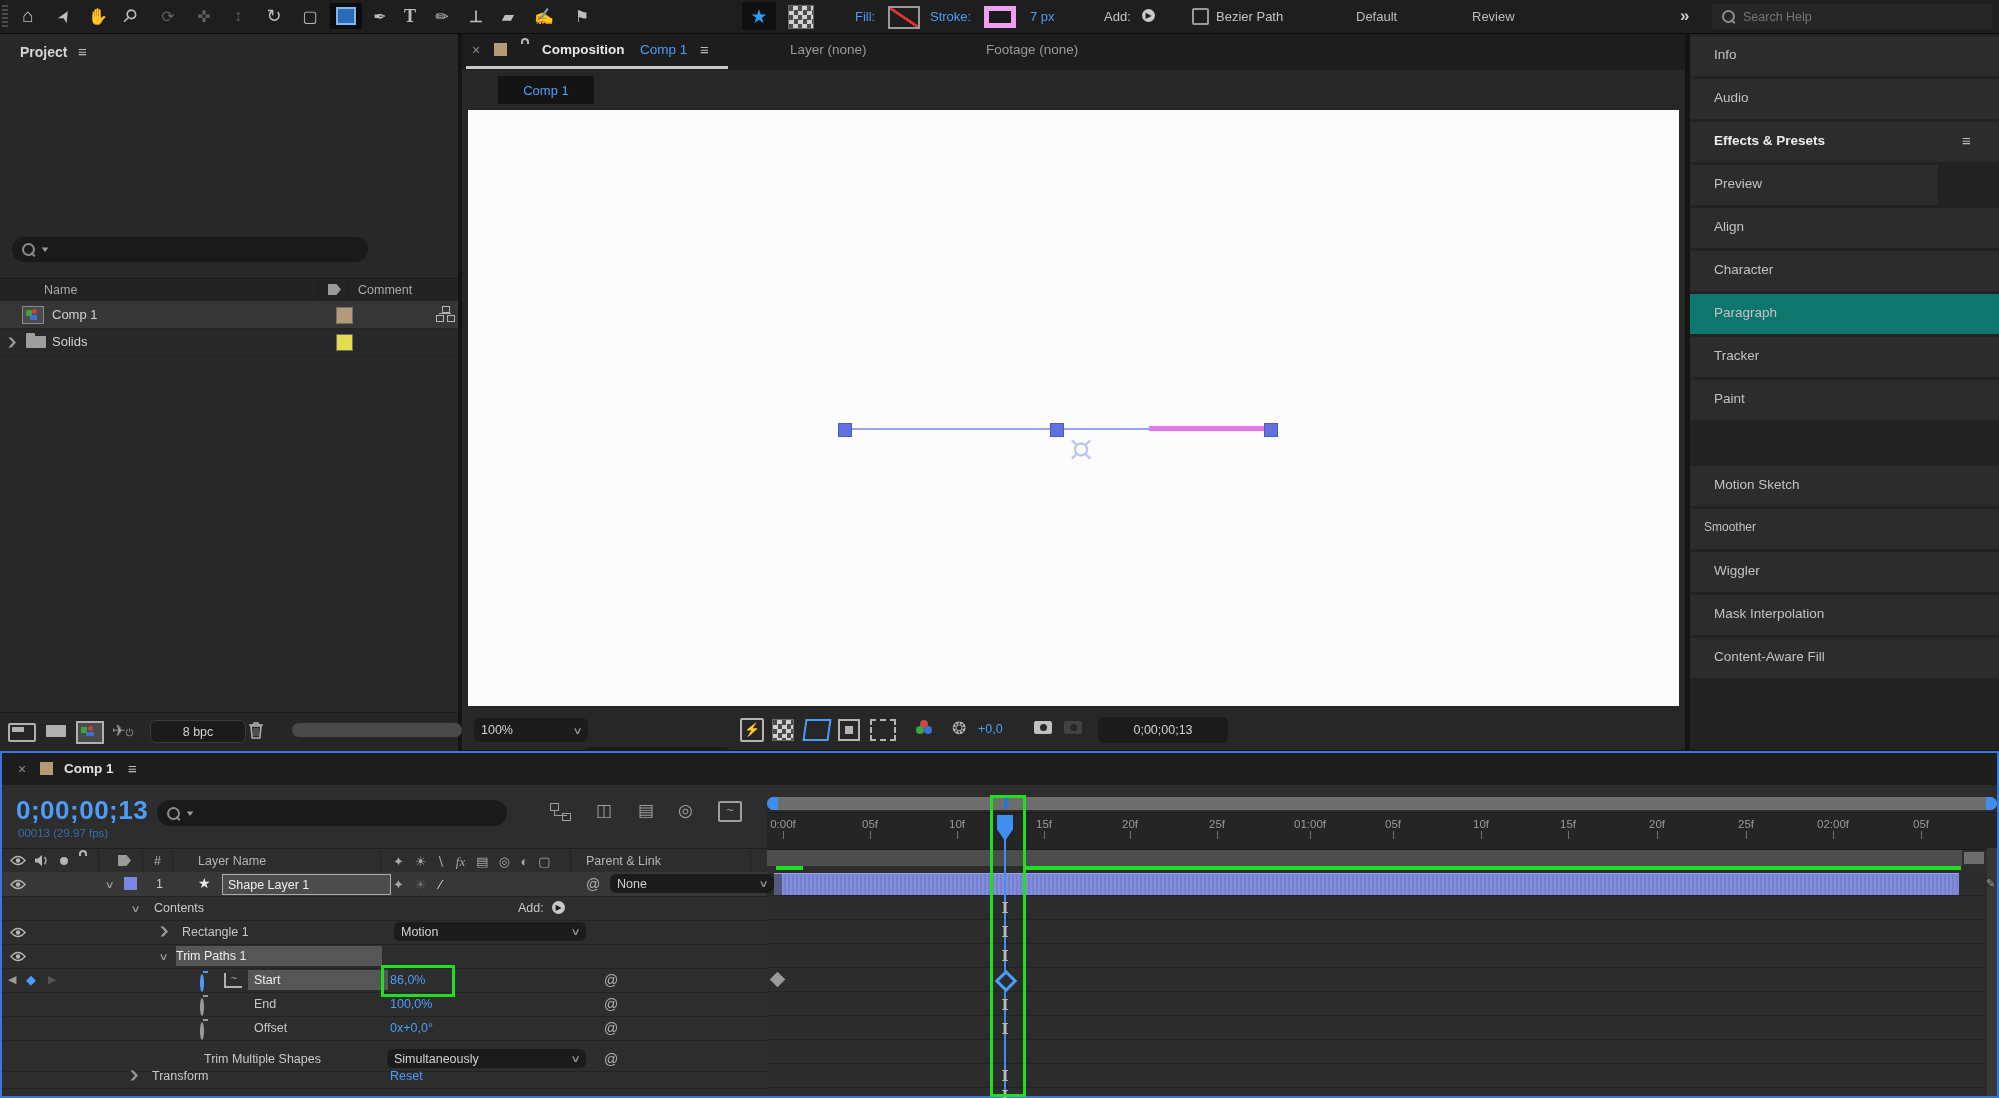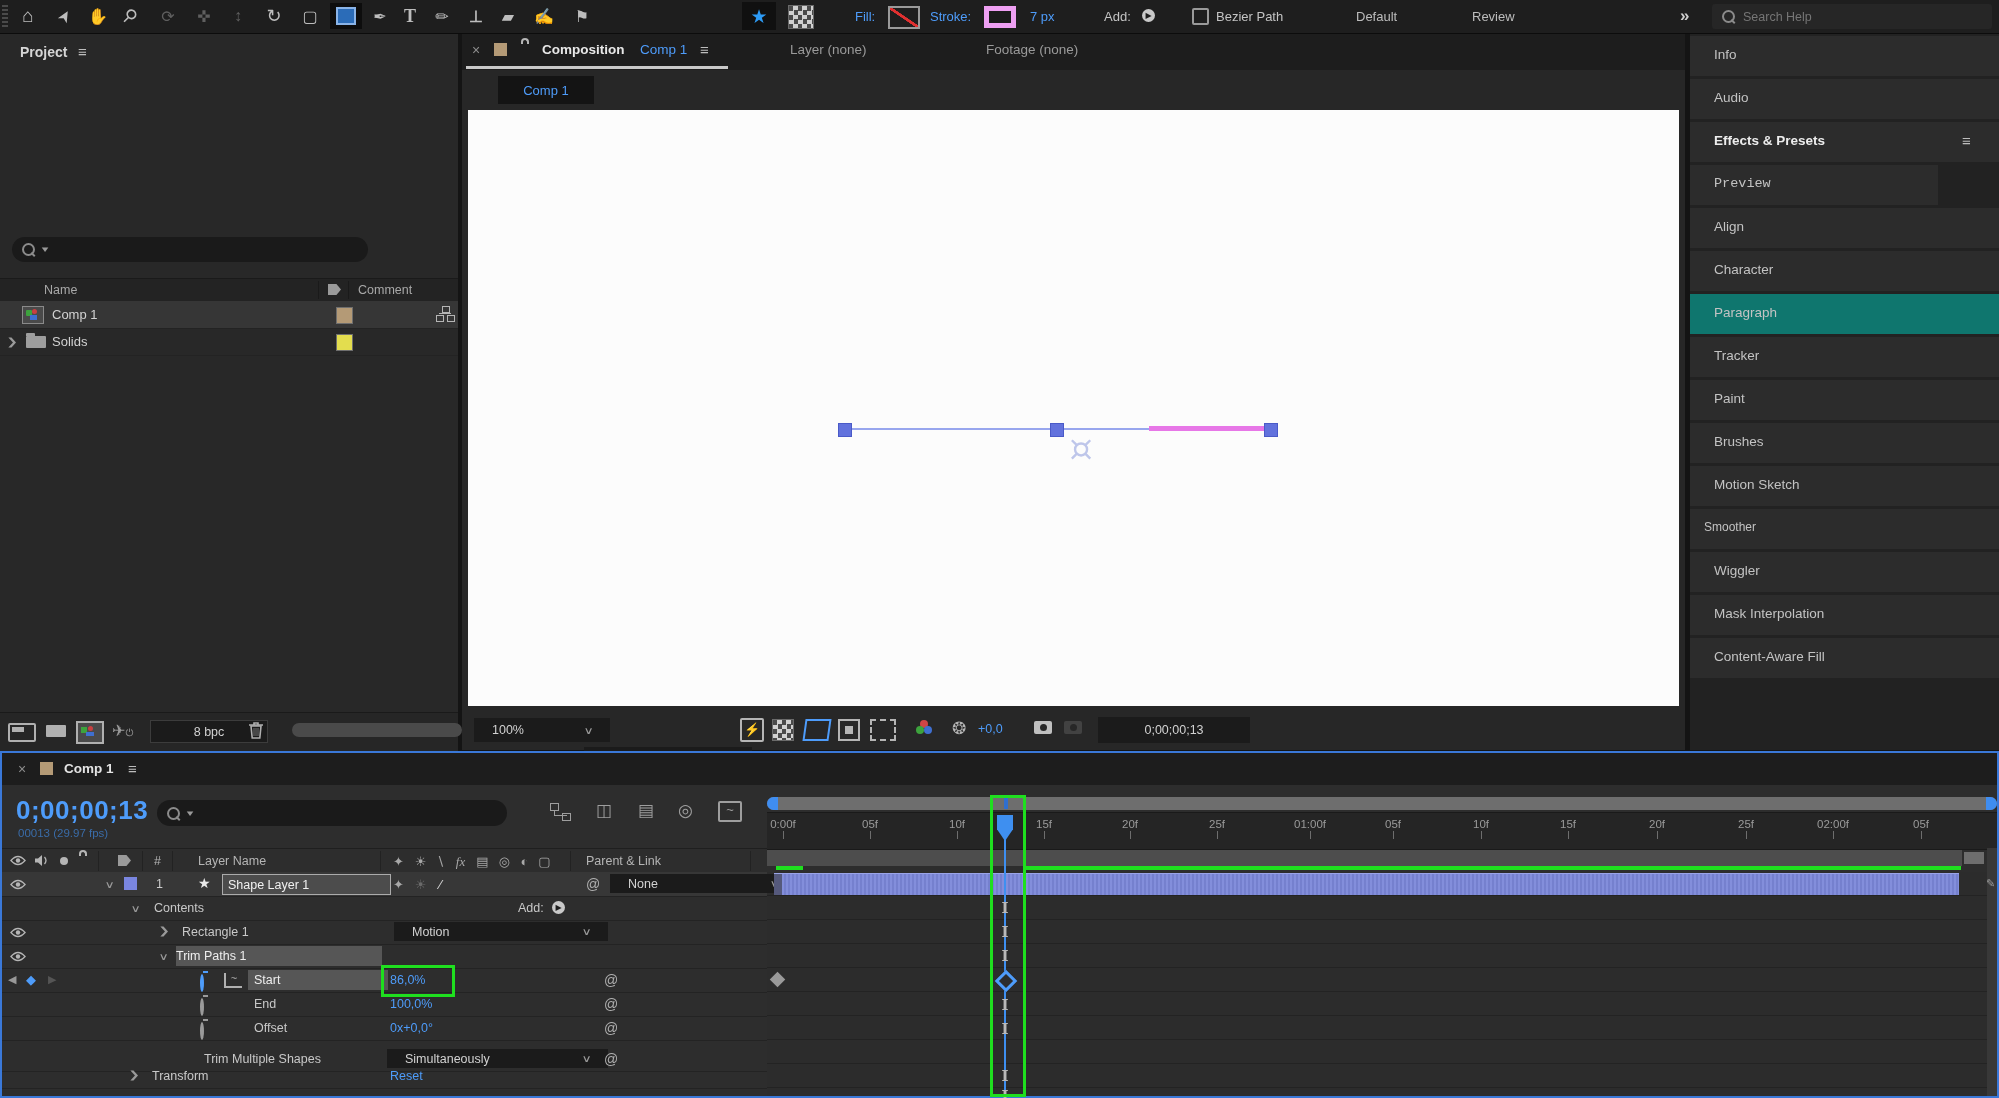--- a/index.html
+++ b/index.html
@@ -6,21 +6,21 @@
   #screen{position:relative;width:1999px;height:1098px;background:#141414;overflow:hidden;color:#c8c8c8;font-size:12.5px;}
   .abs{position:absolute;}
   .flex{display:flex;align-items:center;}
   .blue{color:#4e9cfa;}
   .dim{color:#5f5f5f;}
   .tool{width:32px;height:26px;display:flex;align-items:center;justify-content:center;color:#bdbdbd;font-size:16px;}
   .searchbox{background:#1a1a1a;border-radius:13px;display:flex;align-items:center;padding:0 10px;gap:6px;}
   .searchbox input{background:transparent;border:none;outline:none;color:#9a9a9a;font-size:12.5px;width:100%;font-family:"Liberation Sans",sans-serif;}
   .mag{position:relative;width:9px;height:9px;border:2px solid #8b8b8b;border-radius:50%;flex:none;}
   .mag::after{content:"";position:absolute;width:2px;height:5px;background:#8b8b8b;left:8px;top:7px;transform:rotate(-45deg);}
-  .dd{background:#1b1b1b;border-radius:0;display:flex;align-items:center;justify-content:space-between;padding:0 18px;color:#d2d2d2;}
+  .dd{background:#1b1b1b;border-radius:6px;display:flex;align-items:center;justify-content:space-between;padding:0 7px;color:#d2d2d2;}
   .chev{color:#9a9a9a;font-size:10px;transform:scaleX(1.4);}
   .stopwatch{width:11px;height:11px;border:2px solid #9a9a9a;border-radius:50%;position:relative;flex:none;}
   .stopwatch::before{content:"";position:absolute;width:5px;height:3px;background:inherit;border-top:2px solid #9a9a9a;left:1px;top:-5px;}
   .stopwatch.on{border-color:#4e9cfa;}
   .stopwatch.on::before{border-top-color:#4e9cfa;}
   .diamond{transform:rotate(45deg);}
   .checker{background-image:conic-gradient(#d0d0d0 25%,#4a4a4a 0 50%,#d0d0d0 0 75%,#4a4a4a 0);background-size:9px 9px;}
   .lockI{position:relative;width:10px;height:8px;background:#b5b5b5;border-radius:1px;margin-top:5px;}
   .lockI::before{content:"";position:absolute;left:1px;top:-5px;width:4px;height:4px;border:2px solid #b5b5b5;border-bottom:none;border-radius:4px 4px 0 0;}
   .tagI{width:13px;height:11px;background:#9a9a9a;clip-path:polygon(0 0,65% 0,100% 50%,65% 100%,0 100%);}
@@ -222,40 +222,37 @@
     <div class="abs" style="left:0;top:2px;width:309px;height:40px;background:#2c2c2c;padding-left:11px;">
         <span class="abs" style="left:24px;top:11px;color:#c3c3c3;font-size:13.5px;">Info</span>
       </div>
     <div class="abs" style="left:0;top:45px;width:309px;height:40px;background:#2c2c2c;">
         <span class="abs" style="left:24px;top:11px;color:#c3c3c3;font-size:13.5px;">Audio</span>
       </div>
     <div class="abs" style="left:0;top:88px;width:309px;height:40px;background:#2c2c2c;">
       <span class="abs" style="left:24px;top:11px;color:#ededed;font-weight:bold;font-size:13.5px;">Effects &amp; Presets</span>
       <span class="abs" style="left:272px;top:10px;color:#bdbdbd;font-size:15px;">≡</span>
     </div>
-    <div class="abs" style="left:0;top:131px;width:248px;height:40px;background:#2c2c2c;font-family:Liberation Mono, monospace;">
+    <div class="abs" style="left:0;top:131px;width:248px;height:40px;background:#2c2c2c;">
         <span class="abs" style="left:24px;top:11px;color:#c3c3c3;font-size:13.5px;">Preview</span>
       </div>
     <div class="abs" style="left:0;top:174px;width:309px;height:40px;background:#2c2c2c;">
         <span class="abs" style="left:24px;top:11px;color:#c3c3c3;font-size:13.5px;">Align</span>
       </div>
     <div class="abs" style="left:0;top:217px;width:309px;height:40px;background:#2c2c2c;">
         <span class="abs" style="left:24px;top:11px;color:#c3c3c3;font-size:13.5px;">Character</span>
       </div>
     <div class="abs" style="left:0;top:260px;width:309px;height:40px;background:#0f766e;">
         <span class="abs" style="left:24px;top:11px;color:#c3c3c3;font-size:13.5px;">Paragraph</span>
       </div>
     <div class="abs" style="left:0;top:303px;width:309px;height:40px;background:#2c2c2c;">
         <span class="abs" style="left:24px;top:11px;color:#c3c3c3;font-size:13.5px;">Tracker</span>
       </div>
     <div class="abs" style="left:0;top:346px;width:309px;height:40px;background:#2c2c2c;">
         <span class="abs" style="left:24px;top:11px;color:#c3c3c3;font-size:13.5px;">Paint</span>
-      </div>
-    <div class="abs" style="left:0;top:389px;width:309px;height:40px;background:#2c2c2c;">
-        <span class="abs" style="left:24px;top:11px;color:#c3c3c3;font-size:13.5px;">Brushes</span>
       </div>
     <div class="abs" style="left:0;top:432px;width:309px;height:40px;background:#2c2c2c;">
         <span class="abs" style="left:24px;top:11px;color:#c3c3c3;font-size:13.5px;">Motion Sketch</span>
       </div>
     <div class="abs" style="left:0;top:475px;width:309px;height:40px;background:#2c2c2c;">
         <span class="abs" style="left:14px;top:11px;color:#c3c3c3;font-size:12px;">Smoother</span>
       </div>
     <div class="abs" style="left:0;top:518px;width:309px;height:40px;background:#2c2c2c;">
         <span class="abs" style="left:24px;top:11px;color:#c3c3c3;font-size:13.5px;">Wiggler</span>
       </div>

